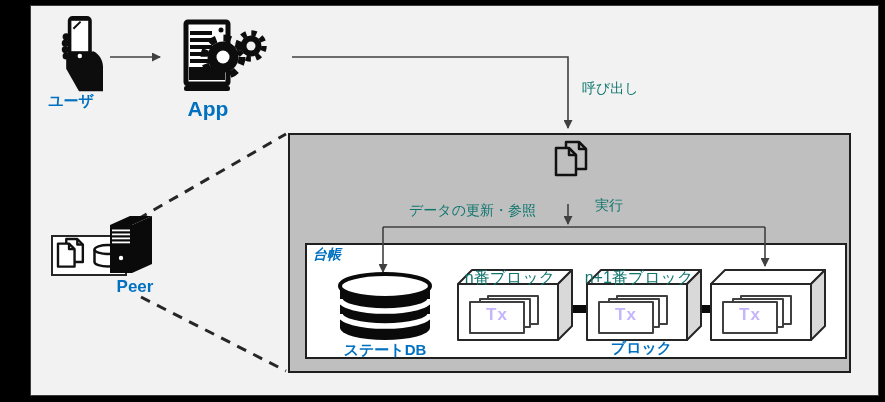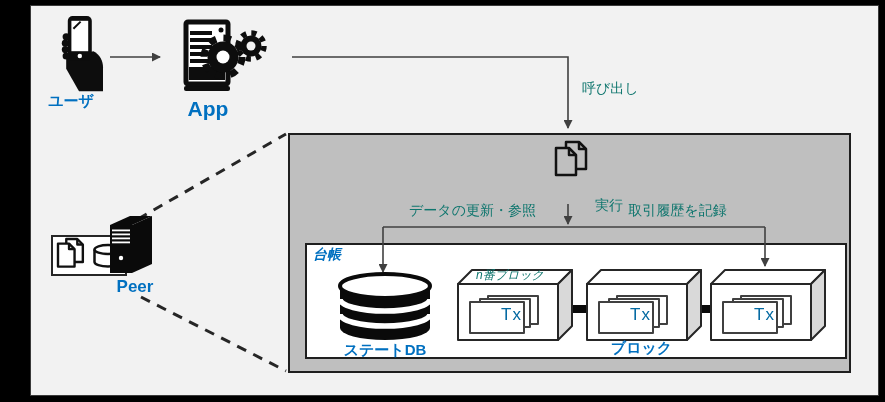--- a/index.html
+++ b/index.html
@@ -8,22 +8,22 @@
   .canvas{position:absolute;left:30px;top:5px;width:849px;height:391px;background:#f2f2f2;
           border:1.5px solid #3a3a3a;box-sizing:border-box;}
   .panel-gray{position:absolute;left:288px;top:133px;width:563px;height:240px;background:#bfbfbf;
           border:2px solid #1f1f1f;box-sizing:border-box;}
   .panel-ledger{position:absolute;left:305px;top:243px;width:542px;height:116px;background:#ffffff;
           border:2px solid #1f1f1f;box-sizing:border-box;}
   svg.overlay{position:absolute;left:0;top:0;pointer-events:none;}
   .lbl{position:absolute;font-size:14px;color:#0f766e;white-space:nowrap;line-height:1.1;}
   .ctr{text-align:center;}
   .blue{color:#0070c0;font-weight:bold;}
-  .toplbl{font-size:12px;font-style:italic;}
-  .txlbl{font-size:17px;font-weight:normal;color:#0369a1;letter-spacing:1px;text-align:right;}
+  .toplbl{font-size:16px;}
+  .txlbl{font-size:17px;font-weight:bold;color:#c4b5fd;letter-spacing:1px;}
 </style>
 </head>
 <body>
 
 <div id="stage">
 
   <div class="canvas"></div>
   <div class="panel-gray"></div>
   <div class="panel-ledger"></div>
 
@@ -154,25 +154,25 @@
         </g>
       </g>
     </g>
   </svg>
 
   <div class="lbl ctr blue" style="left:38px;top:93px;width:66px;font-size:15px;">ユーザ</div>
   <div class="lbl ctr blue" style="left:175px;top:97px;width:66px;font-size:21px;">App</div>
   <div class="lbl" style="left:582px;top:81px;">呼び出し</div>
   <div class="lbl" style="left:595px;top:151px;margin-top:47px;">実行</div>
   <div class="lbl ctr" style="left:390px;top:203px;width:165px;">データの更新・参照</div>
-  <div class="lbl ctr" style="left:600px;top:203px;width:155px;">取引履歴を記録</div>
   <div class="lbl blue" style="left:313px;top:247px;font-style:italic;">台帳</div>
   <div class="lbl ctr blue" style="left:323px;top:342px;width:124px;font-size:15px;">ステートDB</div>
   <div class="lbl ctr blue" style="left:584px;top:340px;width:115px;font-size:15px;">ブロック</div>
   <div class="lbl ctr blue" style="left:95px;top:278px;width:80px;font-size:17px;">Peer</div>
 
   <div class="lbl ctr toplbl" style="left:455px;top:269px;width:110px;">n番ブロック</div>
+  <div class="lbl ctr toplbl" style="left:584px;top:269px;width:110px;">n+1番ブロック</div>
 
   <div class="lbl ctr txlbl" style="left:472px;top:306px;width:50px;">Tx</div>
   <div class="lbl ctr txlbl" style="left:601px;top:306px;width:50px;">Tx</div>
   <div class="lbl ctr txlbl" style="left:725px;top:306px;width:50px;">Tx</div>
 
 </div>
 
 </body></html>

